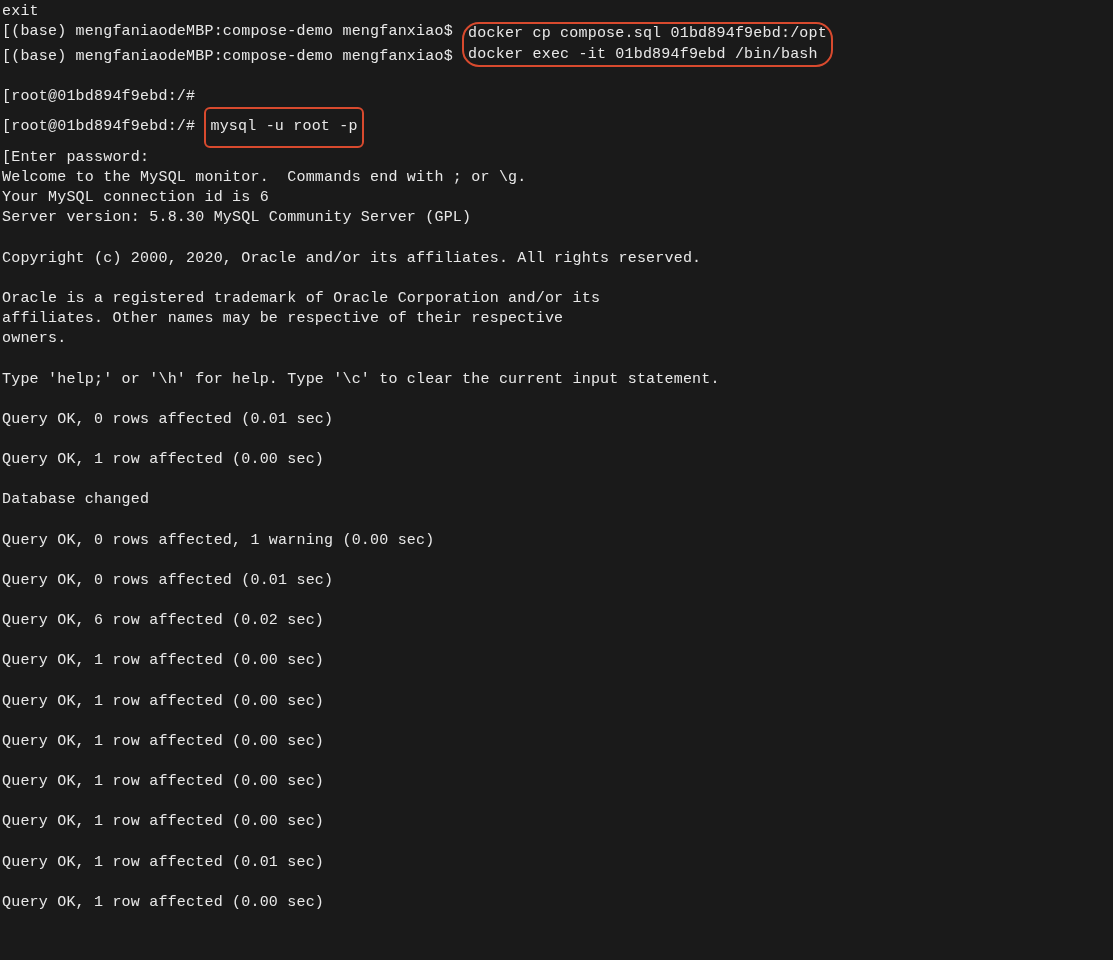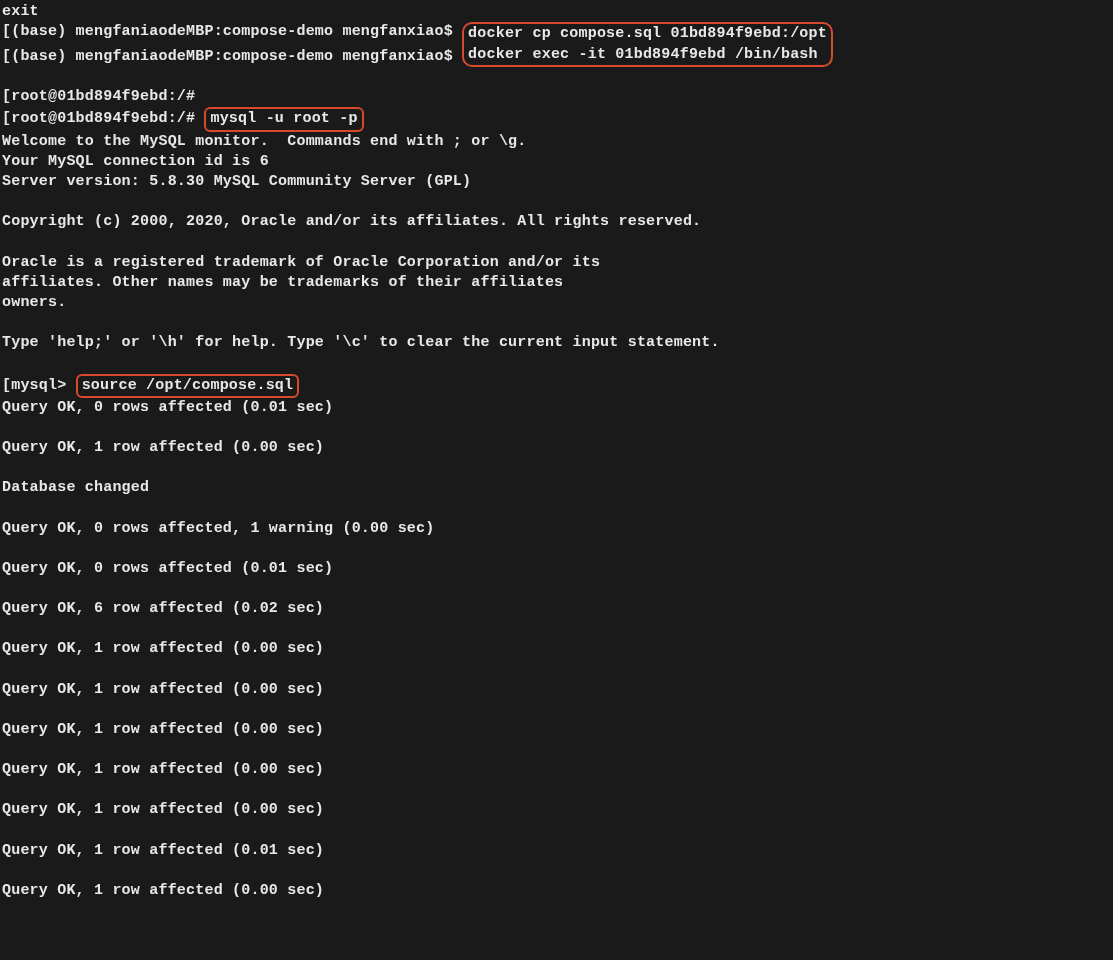--- a/index.html
+++ b/index.html
@@ -14,31 +14,30 @@
       font-size: 15px;
       line-height: 1.35;
       padding: 2px;
       width: 1113px;
       min-height: 960px;
       font-weight: 500;
       letter-spacing: 0.2px;
     }
     .line {
       white-space: pre;
-      font-weight: bold;
     }
     .highlight-box {
       border: 2.5px solid #d84a2e;
       border-radius: 6px;
-      padding: 0px 4px;
+      padding: 8px 4px;
       display: inline-block;
     }
     .highlight-box-multi {
       border: 2.5px solid #d84a2e;
-      border-radius: 10px;
+      border-radius: 17px;
       padding: 0px 4px;
       display: inline-block;
       vertical-align: top;
     }
     .spacer {
       height: 20px;
     }
   </style>
 </head>
 <body>
@@ -46,41 +45,41 @@
 <div>
   <div class="line"><span>exit</span></div>
 
   <div class="line"><span>[(base) mengfaniaodeMBP:compose-demo mengfanxiao$ </span><span class="highlight-box-multi"><span>docker cp compose.sql 01bd894f9ebd:/opt</span><br><span>docker exec -it 01bd894f9ebd /bin/bash</span></span></div>
   <div class="line" style="margin-top:-20px;"><span>[(base) mengfaniaodeMBP:compose-demo mengfanxiao$ </span></div>
 
   <div class="spacer"></div>
 
   <div class="line"><span>[root@01bd894f9ebd:/#</span></div>
   <div class="line"><span>[root@01bd894f9ebd:/# </span><span class="highlight-box"><span>mysql -u root -p</span></span></div>
+  <div class="line"><span>[Enter password:</span></div>
   <div class="line"><span>Welcome to the MySQL monitor.  Commands end with ; or \g.</span></div>
   <div class="line"><span>Your MySQL connection id is 6</span></div>
   <div class="line"><span>Server version: 5.8.30 MySQL Community Server (GPL)</span></div>
 
   <div class="spacer"></div>
 
   <div class="line"><span>Copyright (c) 2000, 2020, Oracle and/or its affiliates. All rights reserved.</span></div>
 
   <div class="spacer"></div>
 
   <div class="line"><span>Oracle is a registered trademark of Oracle Corporation and/or its</span></div>
-  <div class="line"><span>affiliates. Other names may be trademarks of their affiliates</span></div>
+  <div class="line"><span>affiliates. Other names may be respective of their respective</span></div>
   <div class="line"><span>owners.</span></div>
 
   <div class="spacer"></div>
 
   <div class="line"><span>Type 'help;' or '\h' for help. Type '\c' to clear the current input statement.</span></div>
 
   <div class="spacer"></div>
 
-  <div class="line"><span>[mysql&gt; </span><span class="highlight-box"><span>source /opt/compose.sql</span></span></div>
   <div class="line"><span>Query OK, 0 rows affected (0.01 sec)</span></div>
 
   <div class="spacer"></div>
 
   <div class="line"><span>Query OK, 1 row affected (0.00 sec)</span></div>
 
   <div class="spacer"></div>
 
   <div class="line"><span>Database changed</span></div>
 

